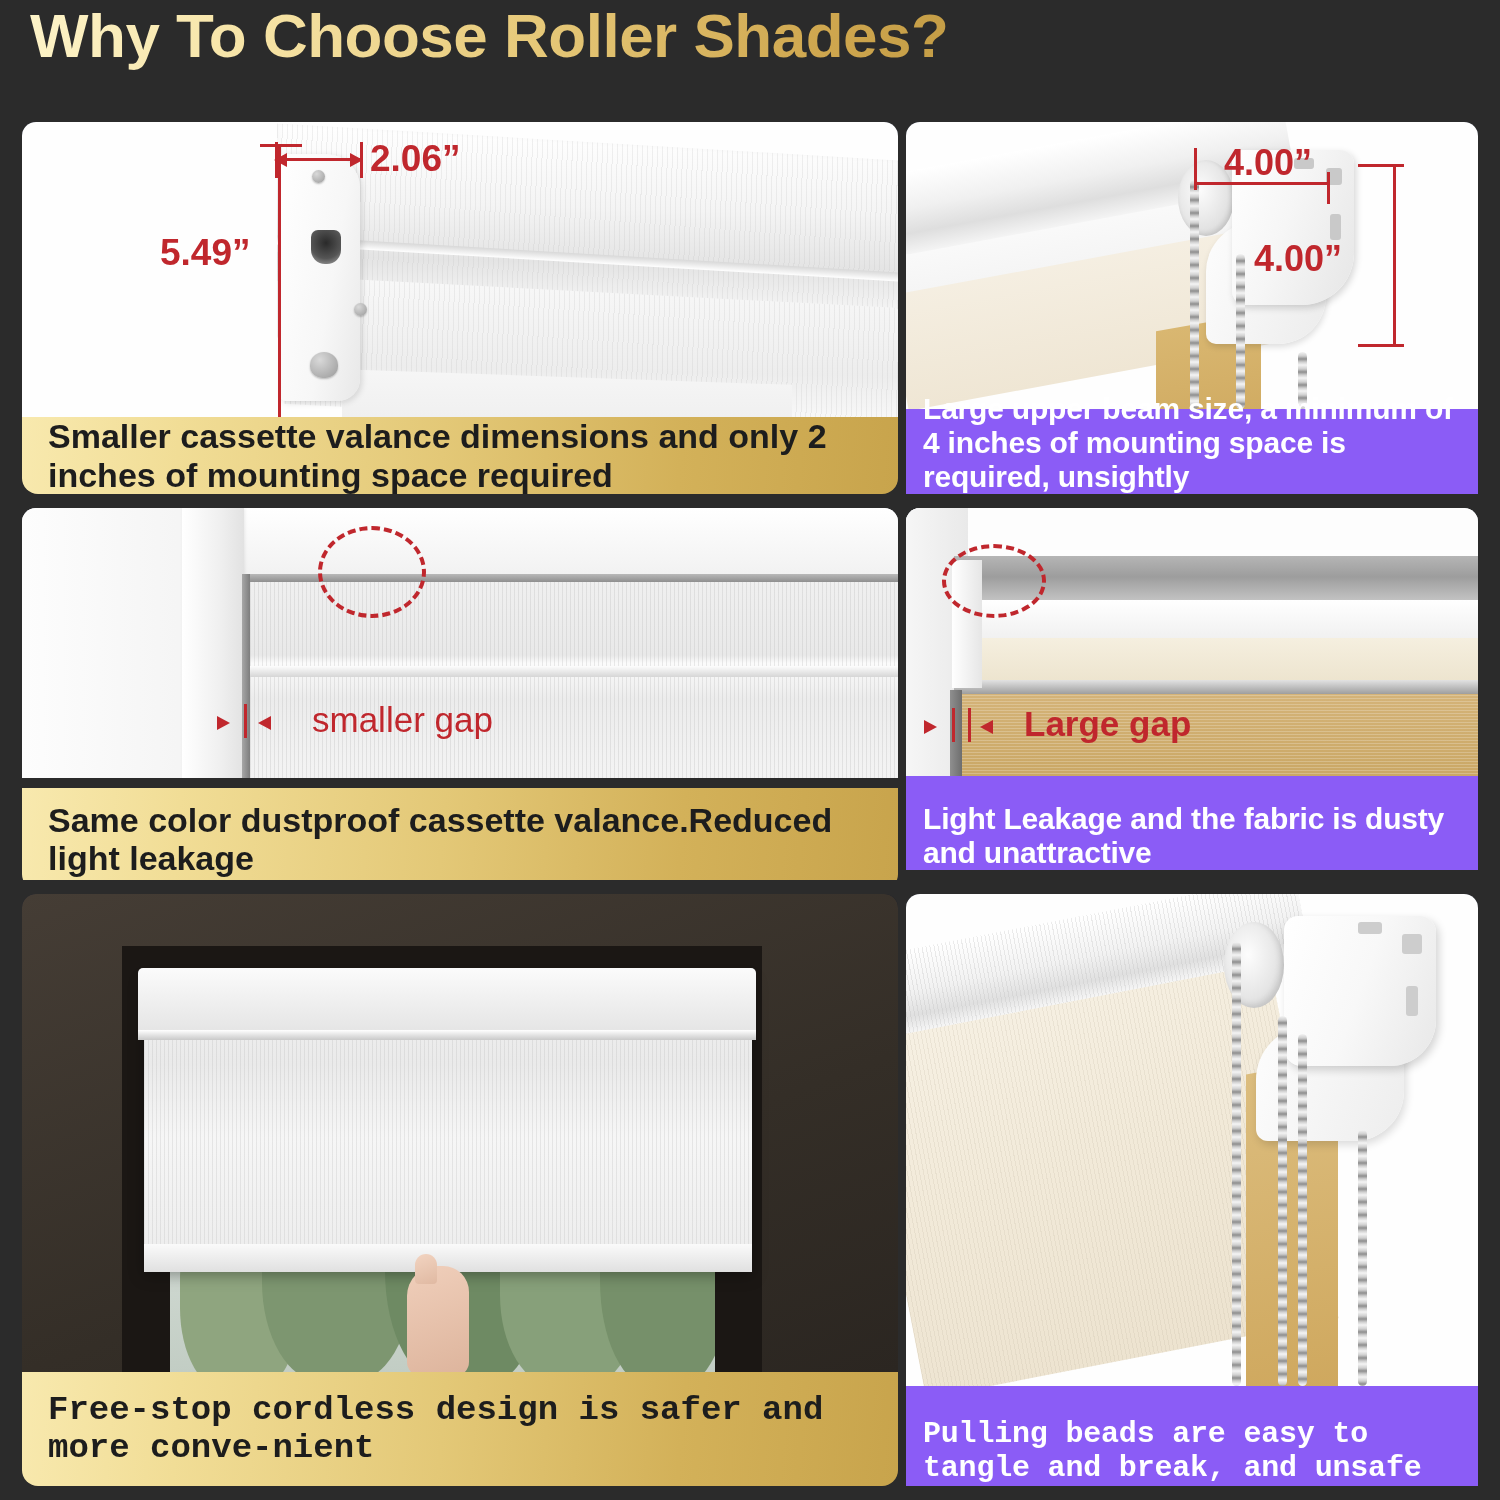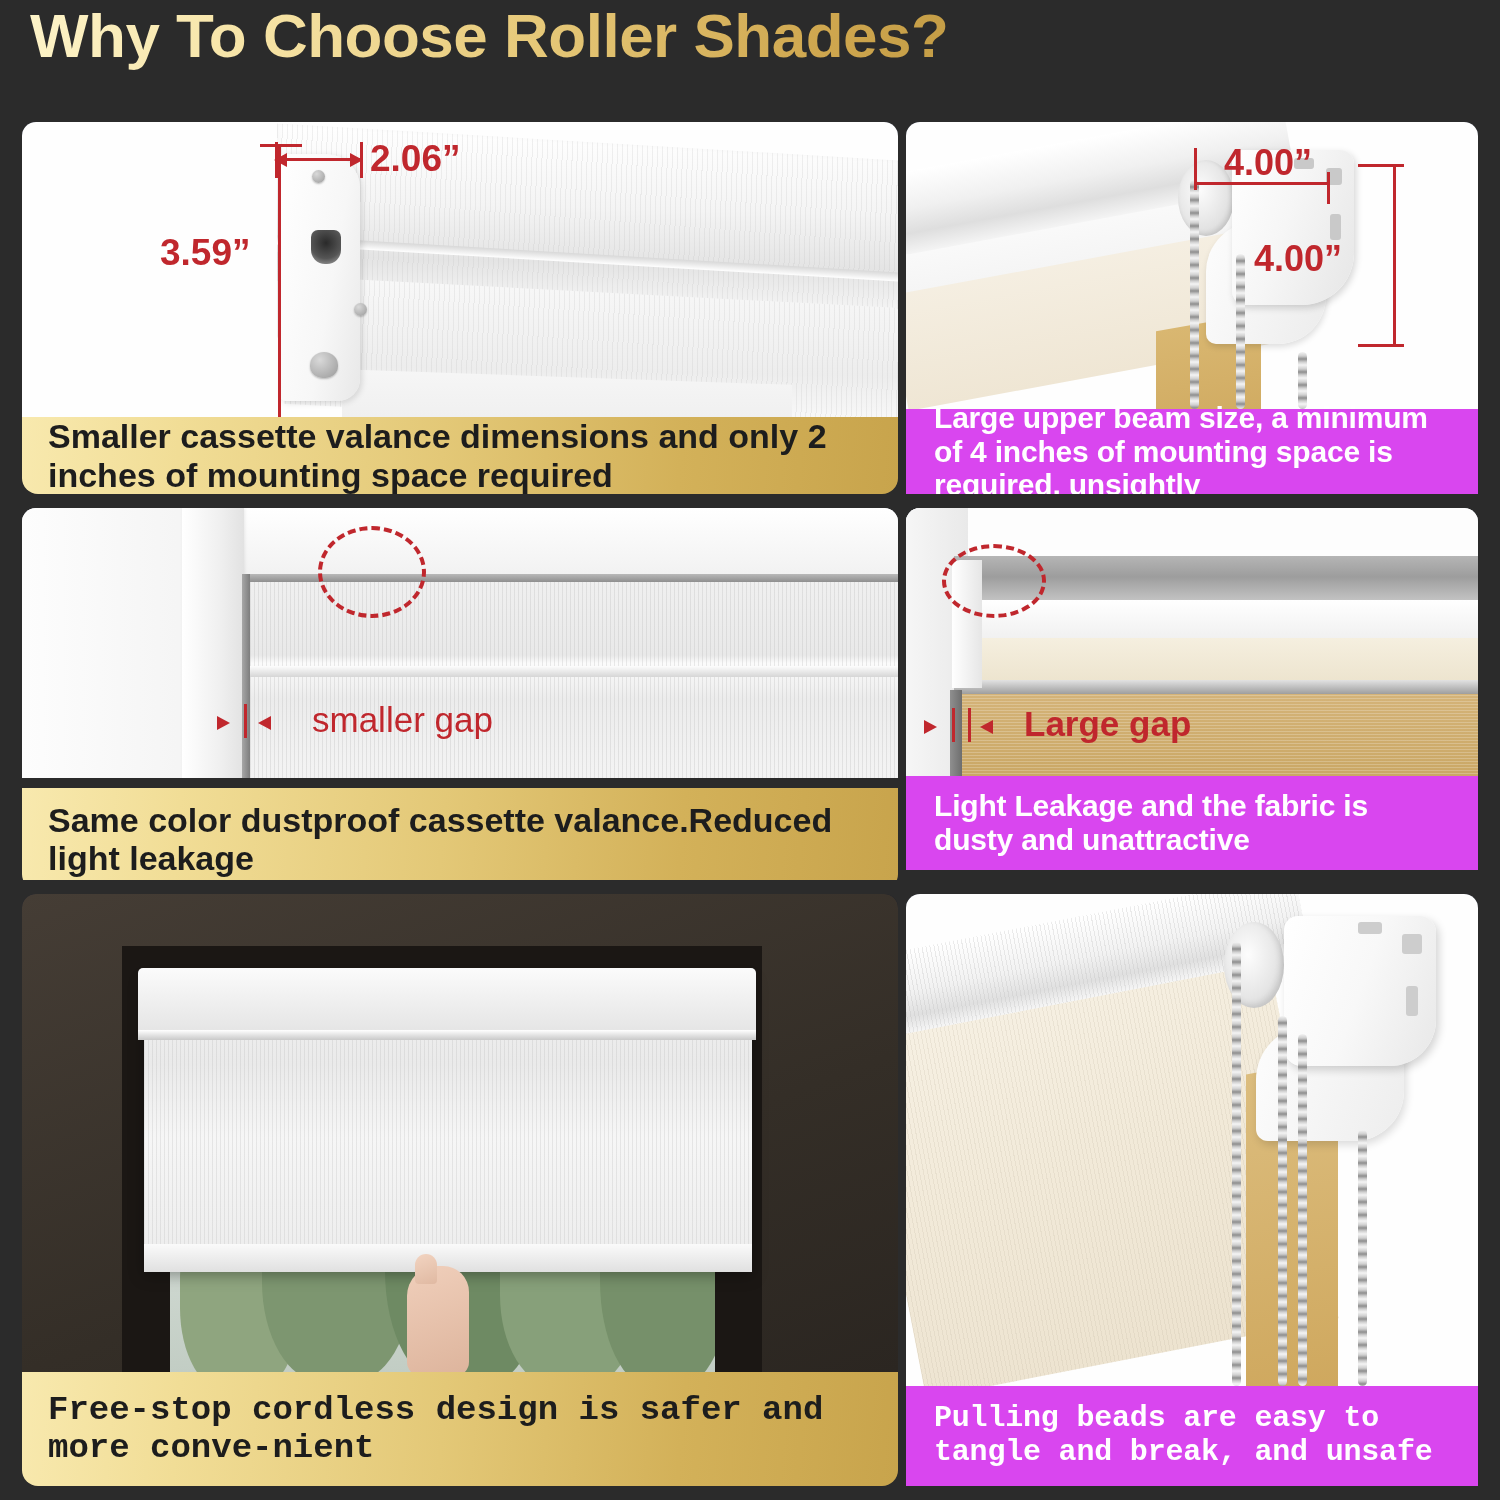--- a/index.html
+++ b/index.html
@@ -49,23 +49,24 @@
     position:absolute; left:0; width:100%;
     display:flex; align-items:center;
   }
   .cap.gold{
     background:linear-gradient(95deg,#f8e9ae 0%,#f1dd96 18%,#e3c877 48%,#d3b159 75%,#c8a44c 100%);
     border-radius:0 0 16px 16px;
     color:#1d1d1d;
     padding:0 26px;
   }
   .cap.gray{
-    background:#d946ef;
+    background:#8b5cf6;
     color:#fff;
-    padding:0 28px;
+    padding:0 17px;
+    align-items:flex-end;
   }
   .cap .txt{ font-weight:bold; line-height:1.13; }
   .cap.gold .txt{ font-size:34px; }
   .cap.gray .txt{ font-size:30px; letter-spacing:-0.2px; }
 
   .cap.c-tl{ top:295px; height:77px; }
   .cap.c-tr{ top:287px; height:85px; }
   .cap.c-ml{ top:280px; height:102px; }
   .cap.c-mr{ top:268px; height:94px; }
   .cap.c-bl{ top:478px; height:114px; }
@@ -405,21 +406,21 @@
       <div class="dim dimline-v" style="left:253px; top:20px; height:36px;"></div>
       <div class="dim dimline-v" style="left:338px; top:20px; height:36px;"></div>
       <div class="dim dimline-h" style="left:253px; top:36px; width:88px;"></div>
       <div class="arrow-l" style="left:252px; top:31px;"></div>
       <div class="arrow-r" style="left:328px; top:31px;"></div>
       <div class="dim-label" style="left:348px; top:16px; font-size:37px;">2.06”</div>
 
       <div class="dim dimline-v" style="left:256px; top:22px; height:278px;"></div>
       <div class="dim dimline-h" style="left:238px; top:22px; width:42px;"></div>
 
-      <div class="dim-label" style="left:138px; top:110px; font-size:37px;">3.59”</div>
+      <div class="dim-label" style="left:138px; top:110px; font-size:37px;">5.49”</div>
     </div>
 
     <div class="cap gold c-tl">
       <span class="txt">Smaller cassette valance dimensions and only 2 inches of mounting space required</span>
     </div>
   </div>
 
   <div class="panel right row1">
     <div class="photo r-tr">
       <div class="p2-bg"></div>

